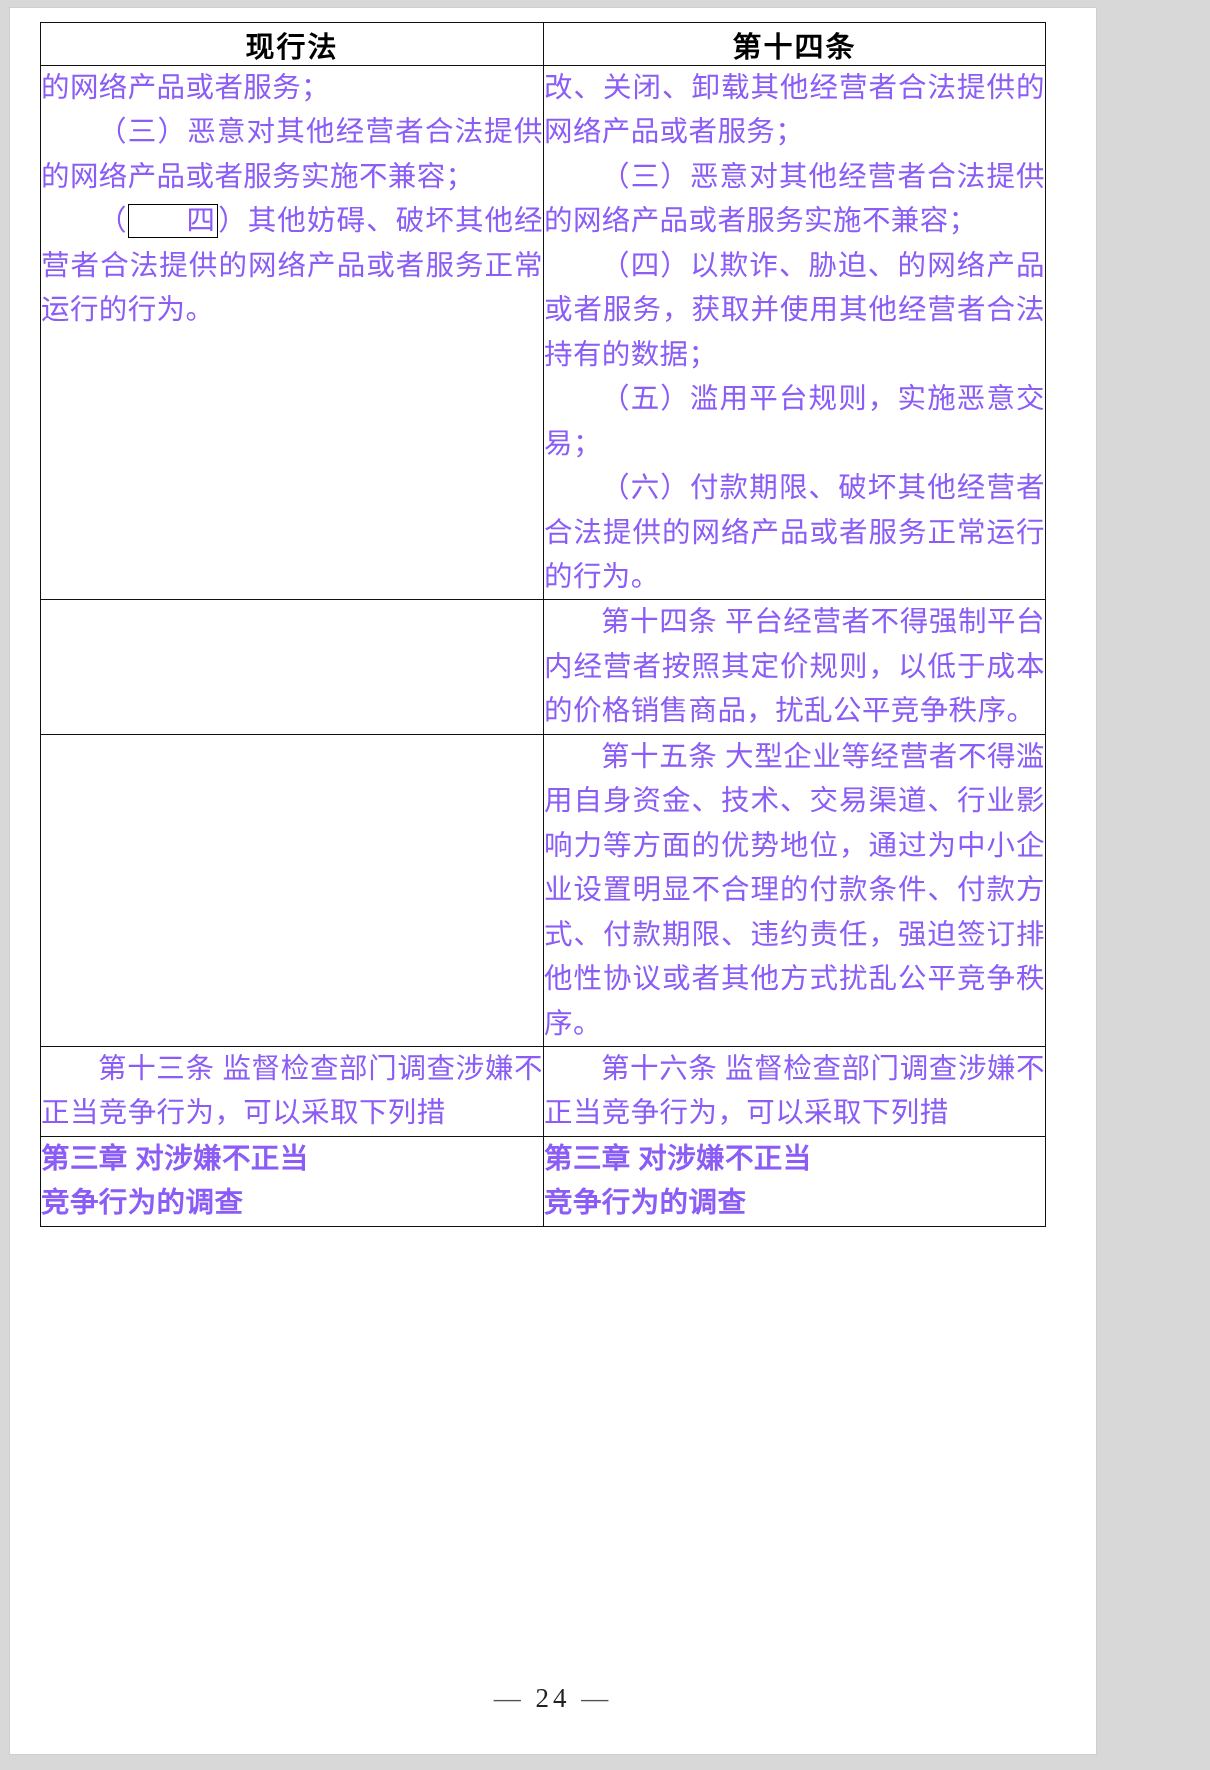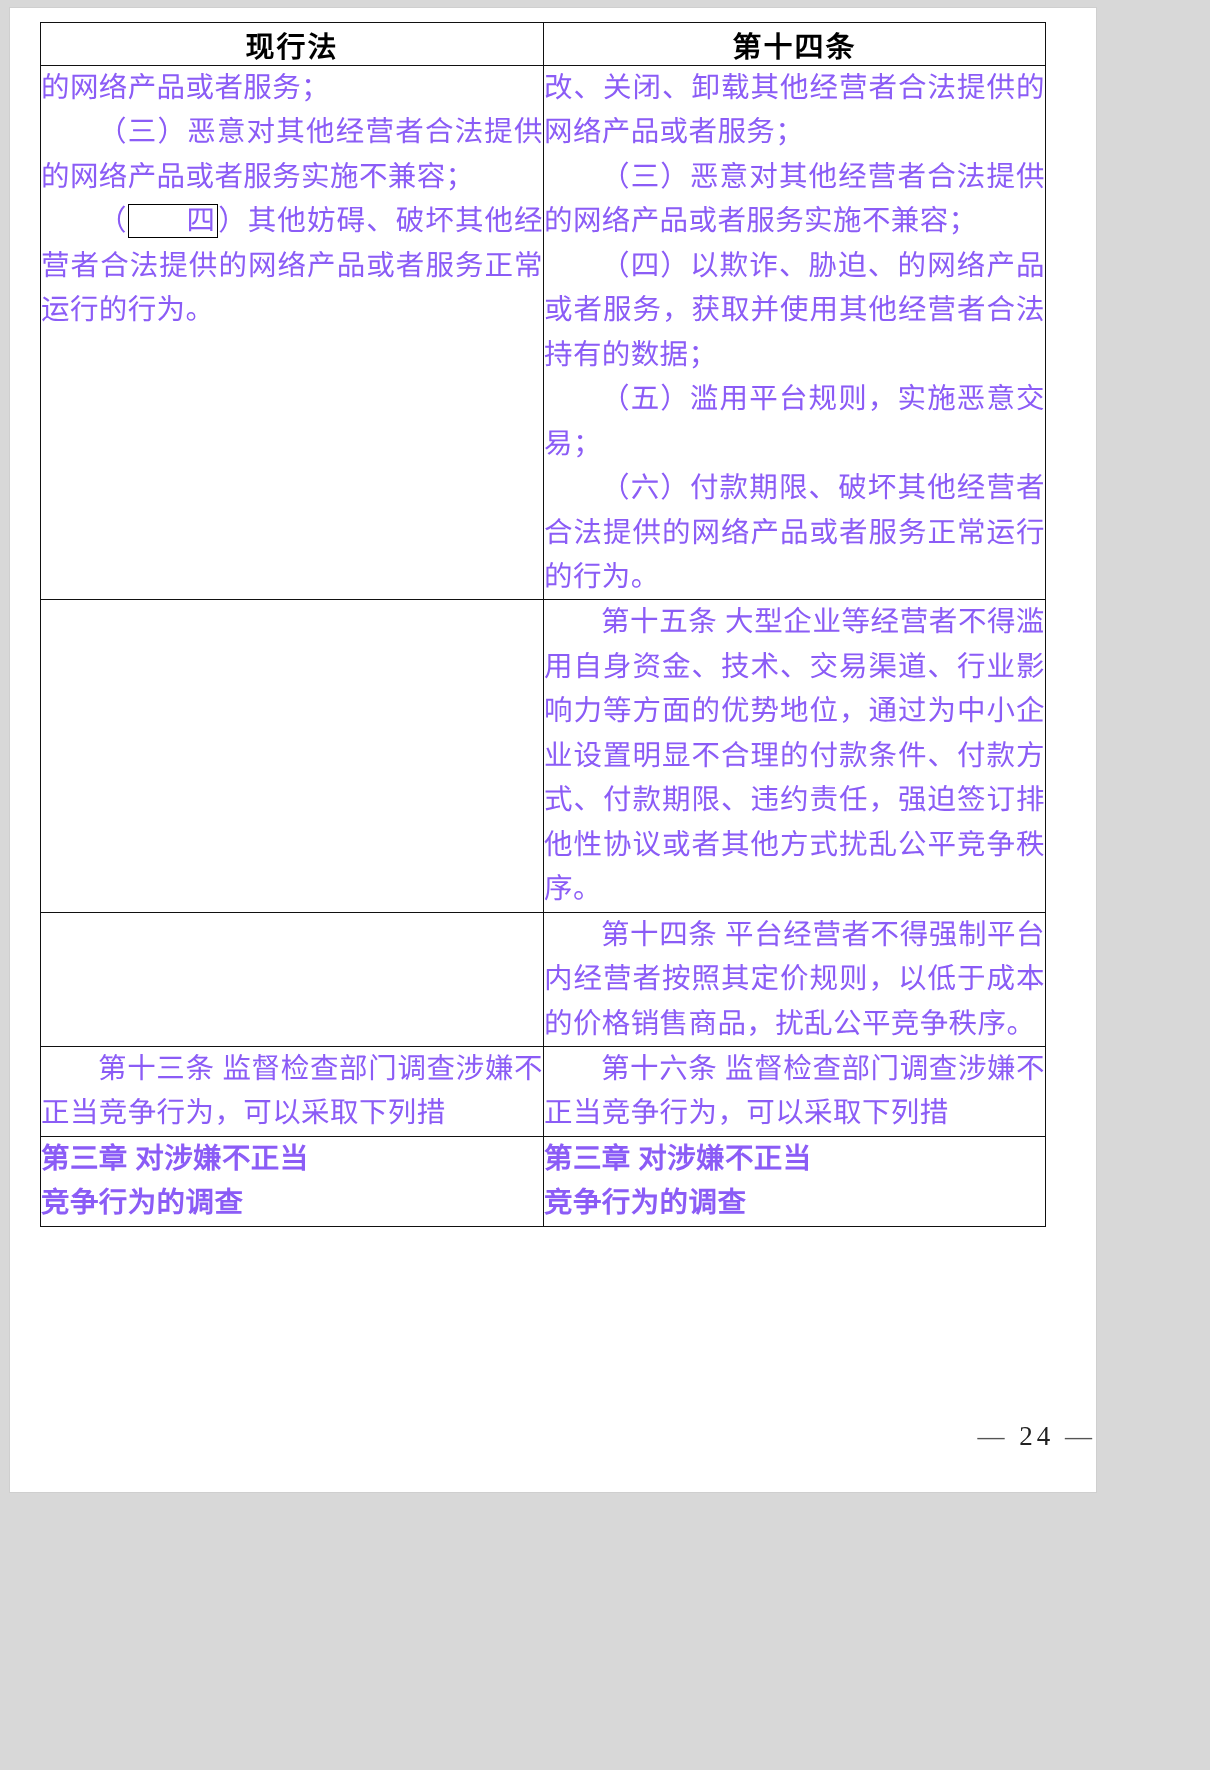--- a/index.html
+++ b/index.html
@@ -10,21 +10,21 @@
   body {
     width: 1210px;
     height: 1770px;
     font-family: "Liberation Serif", "DejaVu Serif", serif;
   }
   .page {
     position: absolute;
     left: 10px;
     top: 8px;
     width: 1086px;
-    height: 1484px;
+    height: 1746px;
     background: #ffffff;
     box-shadow: 0 0 0 1px #cfcfcf;
     overflow: hidden;
   }
   .sheet {
     position: absolute;
     left: 30px;
     top: 14px;
     width: 1005px;
   }
@@ -75,21 +75,21 @@
     line-height: 1.55;
     padding: 12px 10px 14px 10px;
   }
   .chapter p { margin: 0; }
   .blank { height: 1px; }
   .pagenum {
     position: absolute;
     left: 0;
     right: 0;
     bottom: 40px;
-    text-align: right;
+    text-align: center;
     font-size: 27px;
     letter-spacing: 4px;
     color: #222;
     font-family: "Liberation Serif", "DejaVu Serif", serif;
   }
   .dash { color: #555; }
 </style>
 </head>
 <body>
 
@@ -117,27 +117,27 @@
             <p>改、关闭、卸载其他经营者合法提供的网络产品或者服务；</p>
             <p class="ind">（三）恶意对其他经营者合法提供的网络产品或者服务实施不兼容；</p>
             <p class="ind">（四）以欺诈、胁迫、的网络产品或者服务，获取并使用其他经营者合法持有的数据；</p>
             <p class="ind">（五）滥用平台规则，实施恶意交易；</p>
             <p class="ind">（六）付款期限、破坏其他经营者合法提供的网络产品或者服务正常运行的行为。</p>
           </td>
         </tr>
         <tr>
           <td class="cell blank"></td>
           <td class="cell">
-            <p class="ind">第十五条  大型企业等经营者不得滥用自身资金、技术、交易渠道、行业影响力等方面的优势地位，通过为中小企业设置明显不合理的付款条件、付款方式、付款期限、违约责任，强迫签订排他性协议或者其他方式扰乱公平竞争秩序。</p>
+            <p class="ind">第十四条  平台经营者不得强制平台内经营者按照其定价规则，以低于成本的价格销售商品，扰乱公平竞争秩序。</p>
           </td>
         </tr>
         <tr>
           <td class="cell blank"></td>
           <td class="cell">
-            <p class="ind">第十四条  平台经营者不得强制平台内经营者按照其定价规则，以低于成本的价格销售商品，扰乱公平竞争秩序。</p>
+            <p class="ind">第十五条  大型企业等经营者不得滥用自身资金、技术、交易渠道、行业影响力等方面的优势地位，通过为中小企业设置明显不合理的付款条件、付款方式、付款期限、违约责任，强迫签订排他性协议或者其他方式扰乱公平竞争秩序。</p>
           </td>
         </tr>
         <tr>
           <td class="cell">
             <p class="ind">第十三条  监督检查部门调查涉嫌不正当竞争行为，可以采取下列措</p>
           </td>
           <td class="cell">
             <p class="ind">第十六条  监督检查部门调查涉嫌不正当竞争行为，可以采取下列措</p>
           </td>
         </tr>

